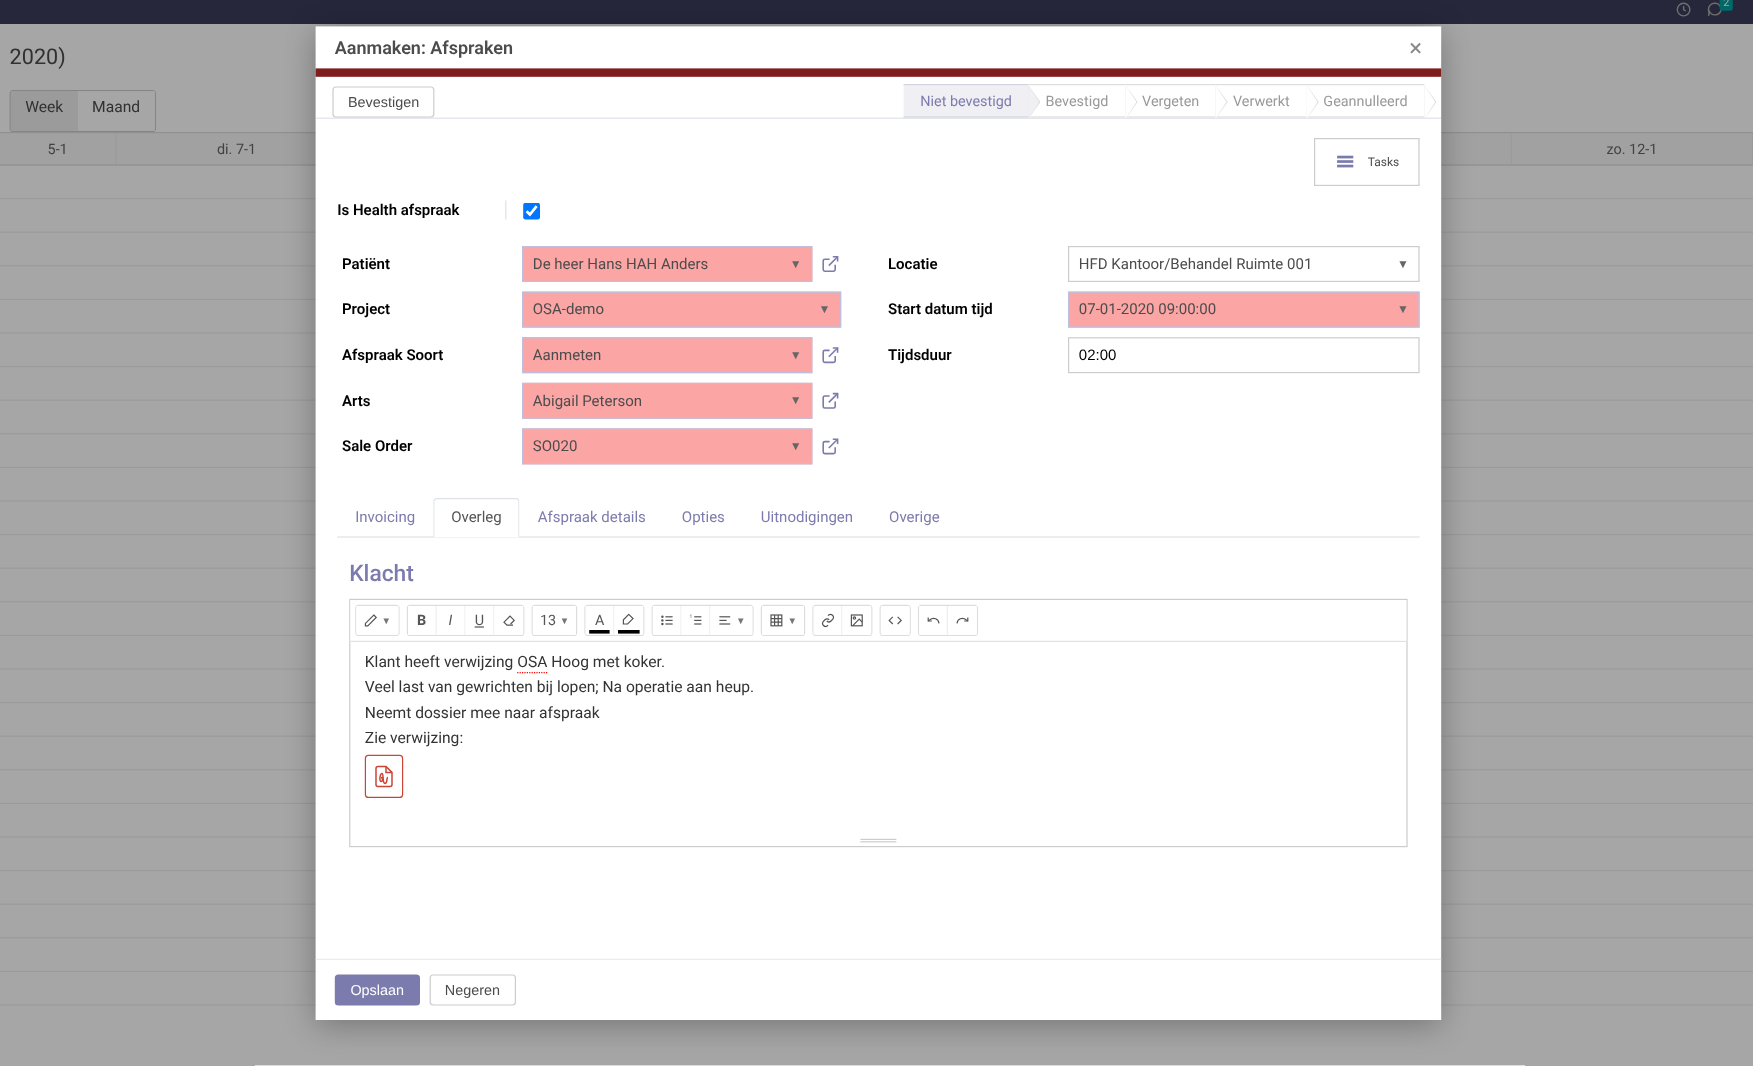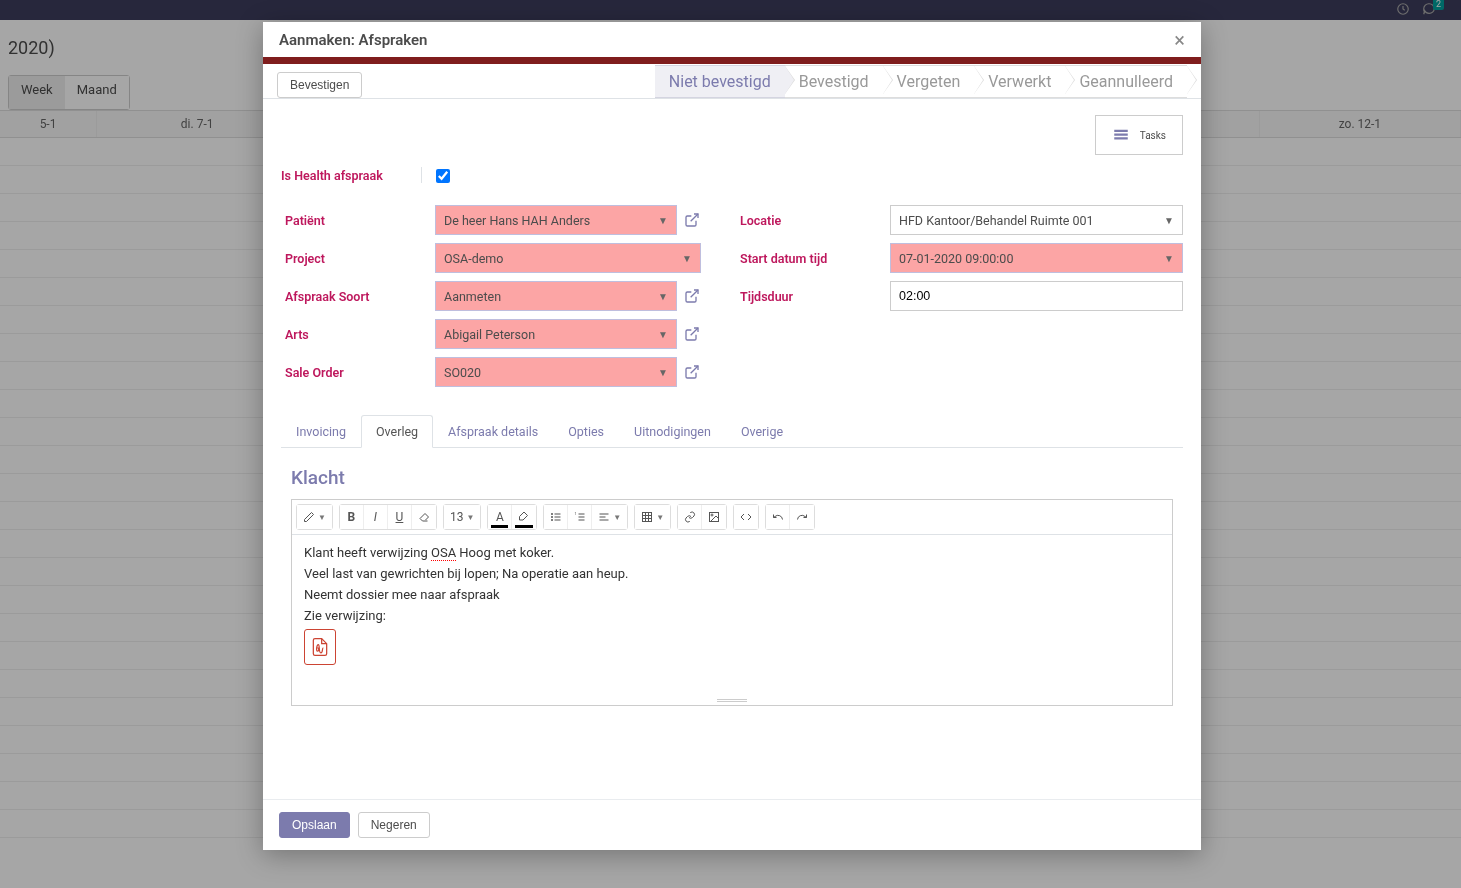--- a/index.html
+++ b/index.html
@@ -64,21 +64,21 @@
   height:35px; display:flex; align-items:flex-end; justify-content:space-between;
   padding:0 14px; border-bottom:1px solid #dee2e6;
 }
 .statusbar .actions { display:flex; gap:6px; }
 .btn {
   padding:5px 12px; border:1px solid #ccc; background:#fff; cursor:pointer;
   font-size:12px; border-radius:3px; color:#4c4c4c;
 }
 .stages { display:flex; }
 .stage {
-  padding:6px 14px; font-size:16px; color:#999; background:#fff; position:relative;
+  padding:6px 14px; font-size:12px; color:#999; background:#fff; position:relative;
   border-top:1px solid #ddd; border-bottom:1px solid #ddd;
 }
 .stage.active { color:#7C7BAD; background:#efeff4; border-color:#d4d4e0; }
 .stage::after {
   content:''; position:absolute; right:-9px; top:0; width:0; height:0;
   border-top:14px solid transparent; border-bottom:14px solid transparent;
   border-left:9px solid #fff; z-index:2;
 }
 .stage.active::after { border-left-color:#efeff4; }
 .stage::before {
@@ -97,21 +97,21 @@
 
 .fields {
   display:flex; gap:39px;
 }
 .fields .col-left { width:430px; }
 .fields .col-right { flex:1; }
 
 .field-row {
   display:flex; align-items:center; margin-bottom:8px;
 }
-.field-row .lbl { width:150px; font-size:12.5px; font-weight:600; color:#be185d; }
+.field-row .lbl { width:150px; font-size:12.5px; font-weight:600; color:#000000; }
 .field-row .inp-wrap { flex:1; display:flex; align-items:center; gap:6px; }
 .m2o {
   flex:1; height:30px; background:#fca5a5; border:1px solid #bfbede;
   padding:0 8px; display:flex; align-items:center; justify-content:space-between;
   color:#4c4c4c; font-size:12.5px; position:relative;
 }
 .m2o .caret { color:#666; font-size:10px; }
 .m2o.white { background:#fff; border:1px solid #ccc; }
 .ext-link { color:#7C7BAD; cursor:pointer; width:18px; height:18px; display:flex; align-items:center; justify-content:center; }
 .txt-input {

